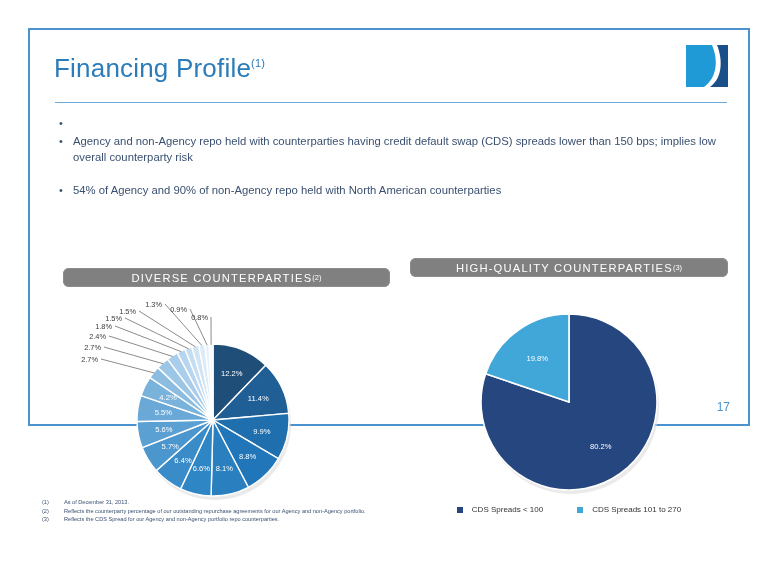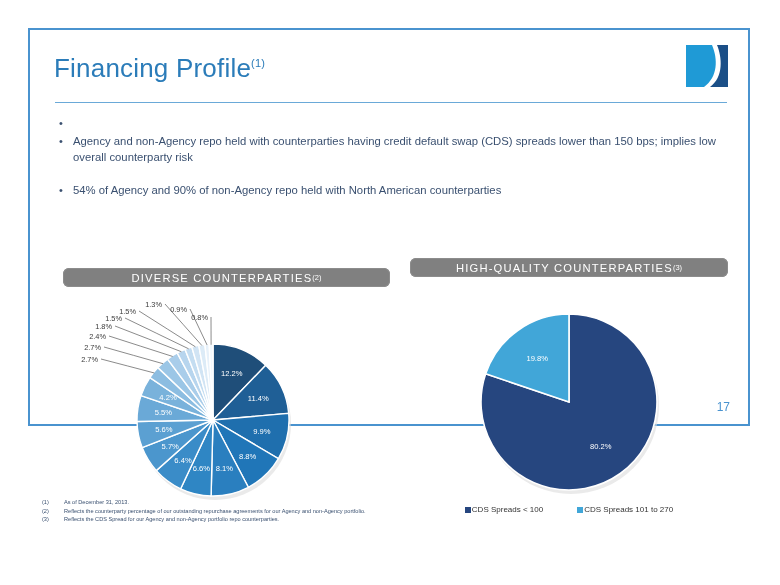--- a/index.html
+++ b/index.html
@@ -58,21 +58,21 @@
   #head-left{left:33px;top:238px;width:327px;}
   #head-right{left:380px;top:228px;width:318px;}
   
   .chart-left{position:absolute;left:33px;top:262px;width:327px;height:230px;}
   .chart-right{position:absolute;left:380px;top:262px;width:318px;height:230px;}
   .legend{
     position:absolute;left:380px;top:475px;width:318px;
     display:flex;justify-content:center;gap:34px;
     font-size:8px;color:#333333;
   }
-  .legend-item{display:flex;align-items:center;gap:1px;white-space:nowrap;}
+  .legend-item{display:flex;align-items:center;gap:9px;white-space:nowrap;}
   .legend-swatch{width:6px;height:6px;display:inline-block;}
   
   .footnotes{
     position:absolute;left:12px;top:468px;width:500px;
     font-size:5.6px;line-height:8.6px;color:#3a5070;
   }
   .fn-row{display:flex;}
   .fn-num{width:22px;flex:none;}
   .page-num{
     position:absolute;right:18px;bottom:10px;

